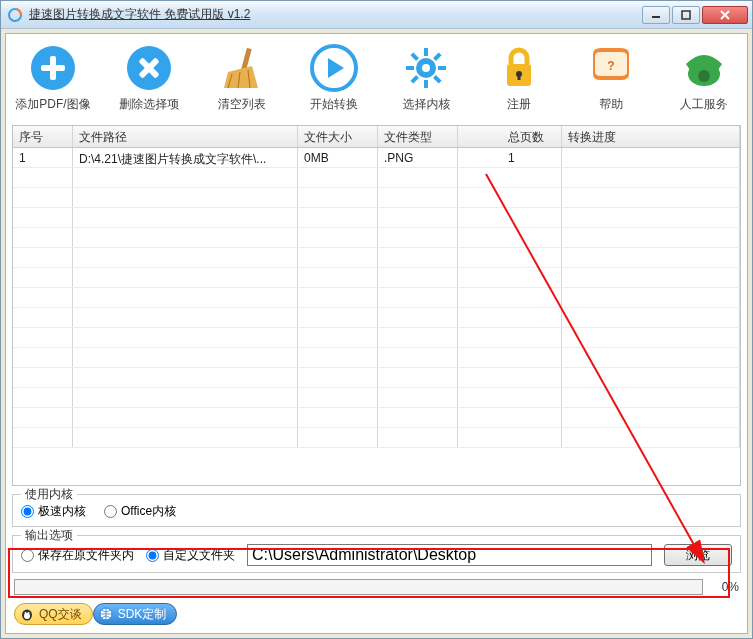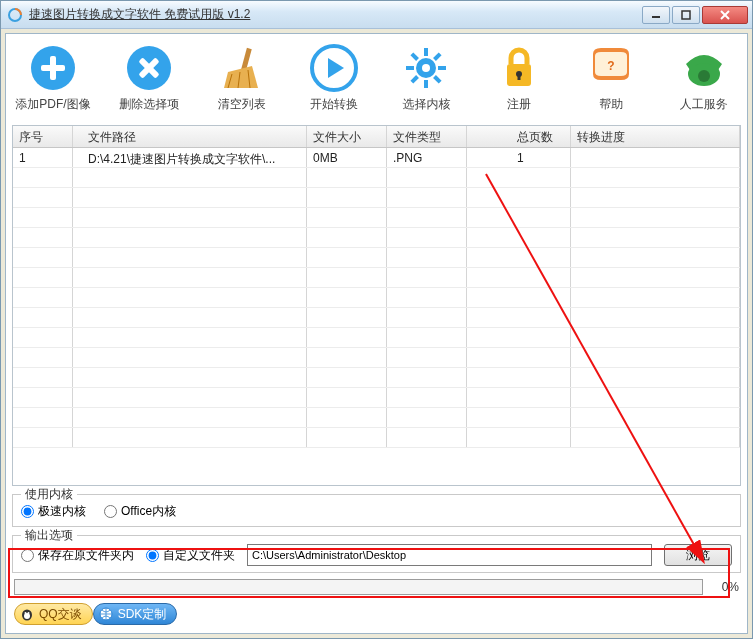--- a/index.html
+++ b/index.html
@@ -14,35 +14,35 @@
 .content { flex: 1; background: #fff; margin: 4px; border: 1px solid #9fb6c8; padding: 6px; display: flex; flex-direction: column; gap: 6px; position: relative; }
 .toolbar { display: flex; gap: 30px; padding: 4px 6px 6px 6px; }
 .tbtn { display: flex; flex-direction: column; align-items: center; width: 70px; cursor: pointer; }
 .tbtn .icon { width: 48px; height: 48px; display: flex; align-items: center; justify-content: center; }
 .tbtn .lbl { margin-top: 4px; color: #444; font-size: 12px; white-space: nowrap; }
 .table-wrap { flex: 1; border: 1px solid #b9c4cd; background: #fff; overflow: hidden; }
 .thead { display: flex; height: 22px; background: linear-gradient(#fafafa,#e9e9e9); border-bottom: 1px solid #c6c6c6; }
 .th, .td { border-right: 1px solid #d5d5d5; padding: 3px 6px; overflow: hidden; white-space: nowrap; text-overflow: ellipsis; }
 .th { color: #333; }
 .col0 { width: 60px; }
-.col1 { width: 225px; margin-left: 9px; }
+.col1 { width: 225px; }
 .col2 { width: 80px; }
 .col3 { width: 80px; }
 .col4 { width: 60px; margin-left: 44px; }
 .col5 { flex: 1; }
 .tbody { height: calc(100% - 22px); overflow-y: auto; }
 .trow { display: flex; height: 20px; border-bottom: 1px solid #ececec; }
 .trow .td { font-size: 12px; color: #222; }
 .legend-box { border: 1px solid #c9c9c9; padding: 8px 8px 6px 8px; position: relative; margin-top: 2px; }
 .legend-box .legend-title { position: absolute; top: -9px; left: 8px; background: #fff; padding: 0 4px; color: #333; }
 .radio-row { display: flex; align-items: center; gap: 18px; }
 .radio-item { display: flex; align-items: center; gap: 4px; }
 .radio-item input { margin: 0; }
 .output-row { display: flex; align-items: center; gap: 12px; }
-.path-input { flex: 1; height: 22px; border: 1px solid #7a7a7a; padding: 10px 4px; font-size: 11px; background: #fff; }
+.path-input { flex: 1; height: 22px; border: 1px solid #7a7a7a; padding: 10px 4px; font-size: 16px; background: #fff; }
 .browse-btn { width: 68px; height: 22px; border: 1px solid #707070; background: linear-gradient(#f5f5f5,#e1e1e1); border-radius: 3px; cursor: pointer; }
 .progress-row { display: flex; align-items: center; gap: 6px; padding: 0 2px; }
 .progress-bar { flex: 1; height: 16px; border: 1px solid #9c9c9c; background: #f4f4f4; }
 .progress-text { width: 30px; text-align: right; color: #333; }
 .bottom-buttons { display: flex; padding: 2px; }
 .pill-btn { height: 22px; border-radius: 11px; padding: 0 10px 0 4px; display: flex; align-items: center; gap: 4px; border: 1px solid #d0a030; background: linear-gradient(#ffe9a4,#ffd454); color: #7a4a00; cursor: pointer; }
 .pill-btn.blue { border-color: #2a6aa8; background: linear-gradient(#6fb7f5,#2f86d6); color: #fff; }
 .pill-icon { width: 16px; height: 16px; display: flex; align-items: center; justify-content: center; }
 .arrow { position: absolute; top: 0; left: 0; pointer-events: none; }
 .red-box { position: absolute; border: 2px solid #e11; pointer-events: none; }

